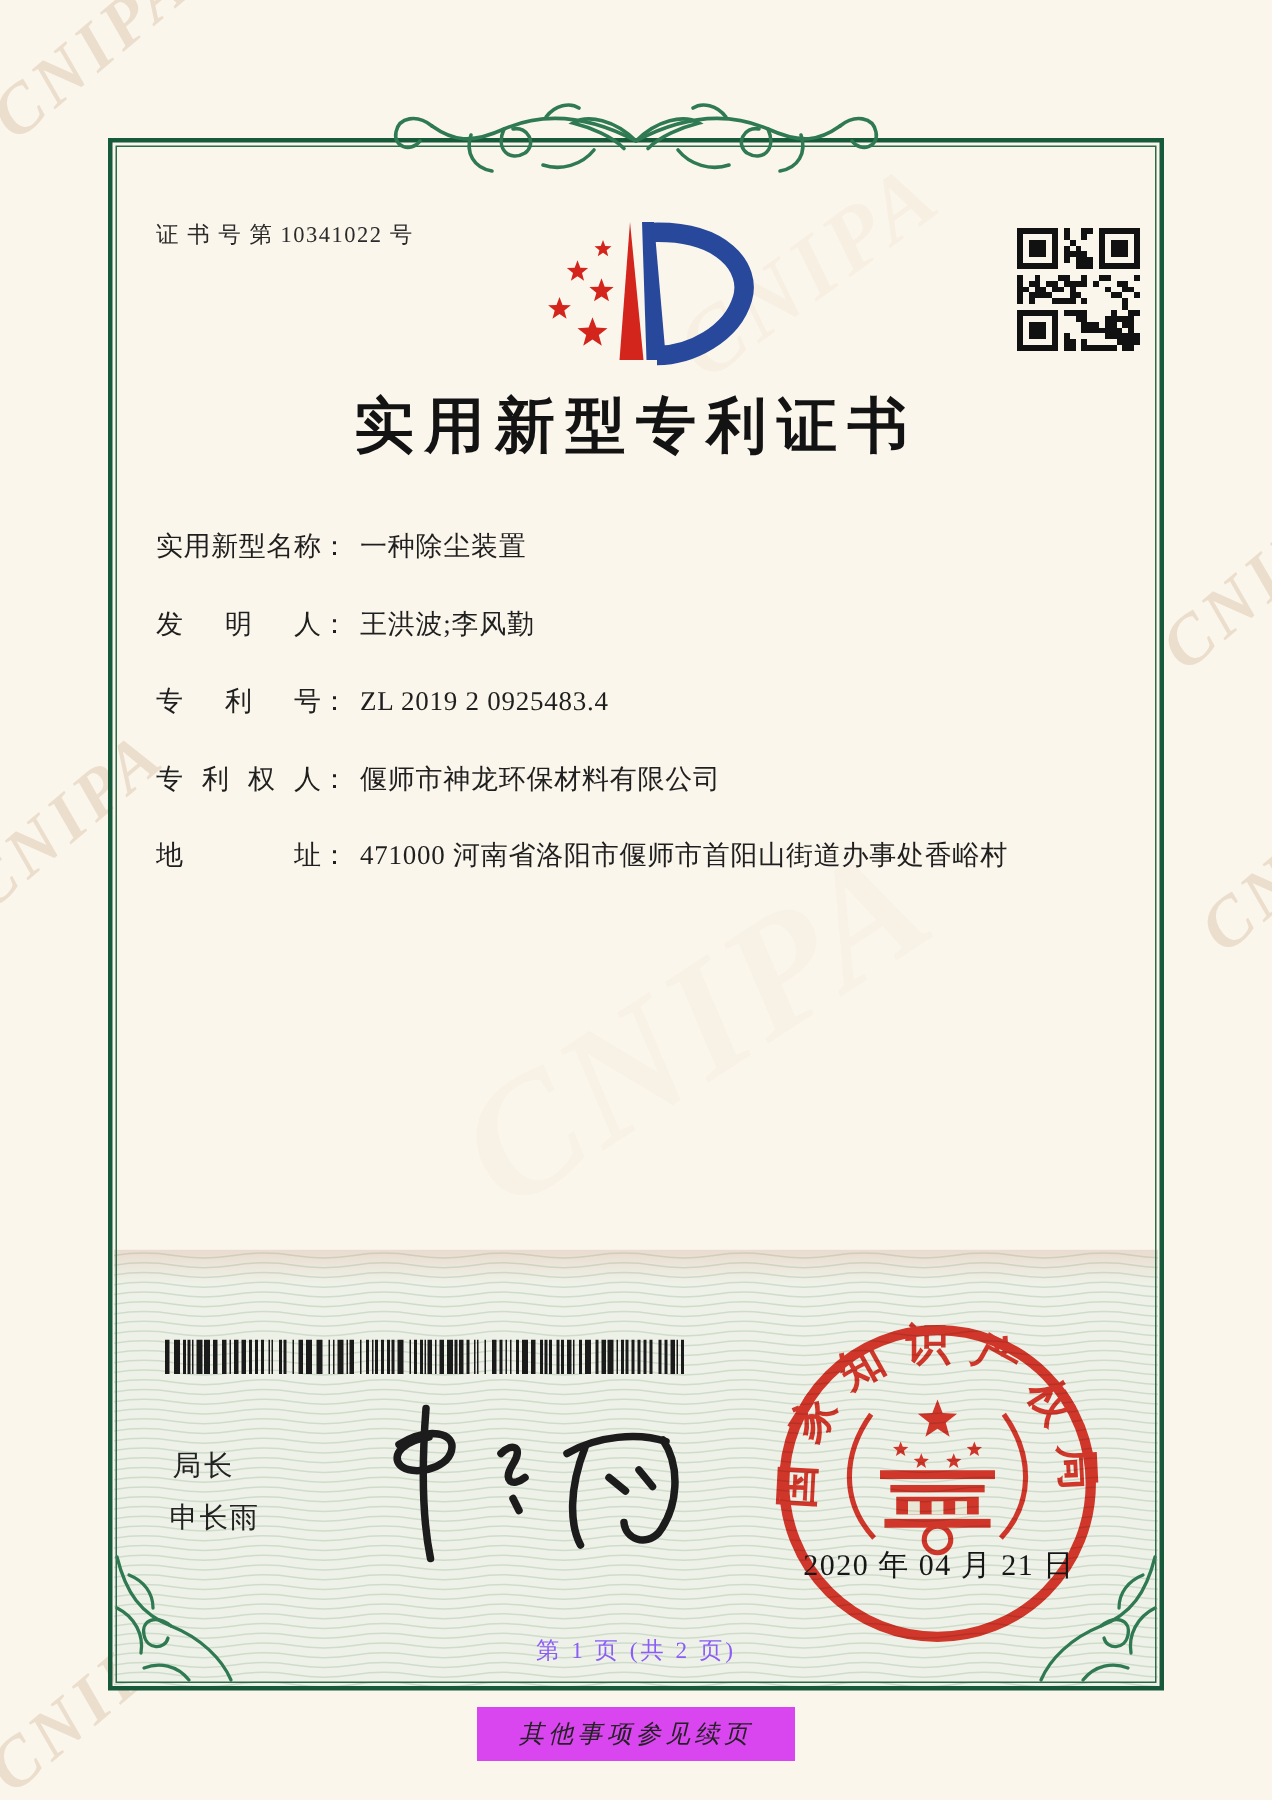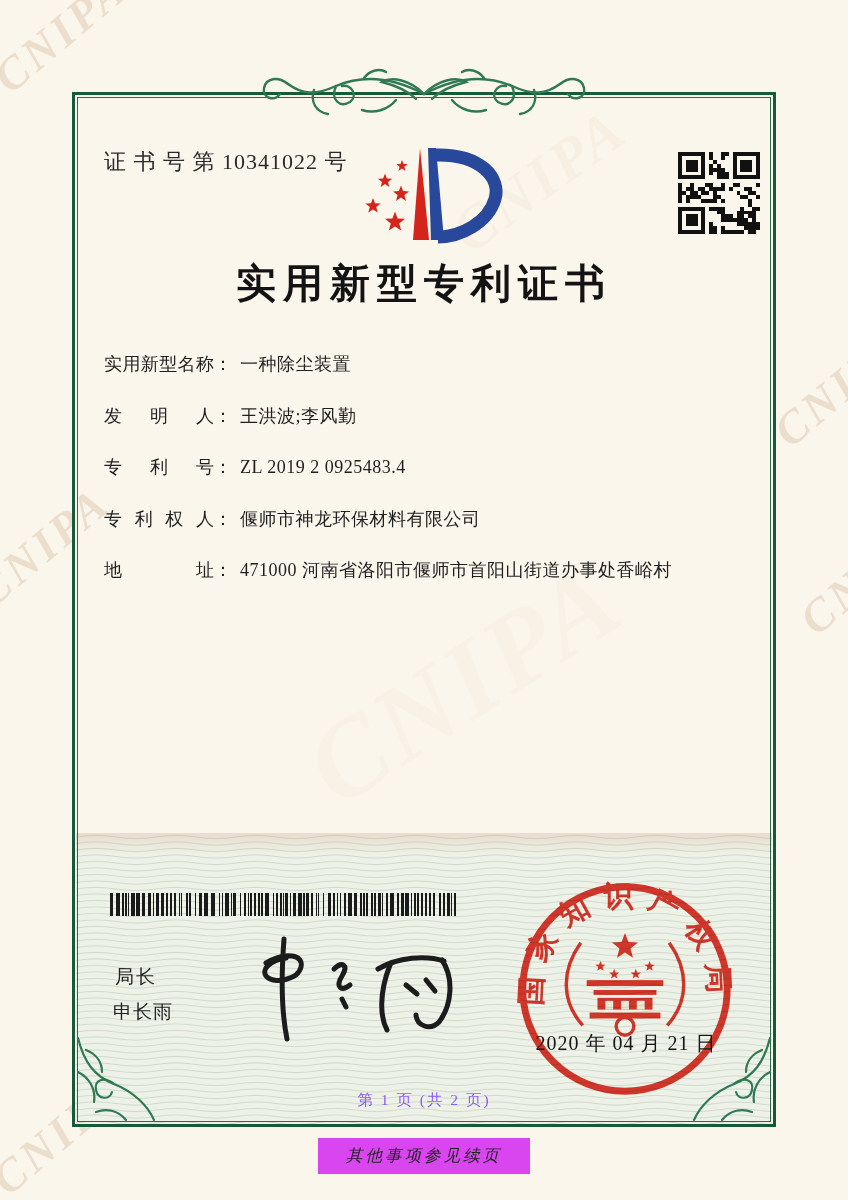--- a/index.html
+++ b/index.html
@@ -13,21 +13,21 @@
   
   .waves-wrap{position:absolute;left:76px;top:833px;width:696px;height:292px;overflow:hidden;}
   .waves-tint{position:absolute;left:0;top:0;width:100%;height:26px;
     background:linear-gradient(to bottom, rgba(214,120,96,0.18), rgba(214,120,96,0) 85%);}
 
   .wm{position:absolute;font-family:"Liberation Serif",serif;font-style:italic;font-weight:bold;
       color:#c8a27c;opacity:.28;transform:rotate(-40deg);font-size:46px;letter-spacing:4px;pointer-events:none;}
   .wm-big{font-size:110px;opacity:.05;transform:rotate(-33deg);}
   .wm-soft{font-size:60px;opacity:.08;transform:rotate(-36deg);}
 
-  .cert-no{position:absolute;left:104px;top:147px;font-size:22px;color:#2a2a2a;letter-spacing:1px;}
+  .cert-no{position:absolute;left:104px;top:147px;font-size:15px;color:#2a2a2a;letter-spacing:1px;}
 
   .logo{position:absolute;left:330px;top:136px;width:200px;height:122px;}
   .qr{position:absolute;left:678px;top:152px;width:82px;height:82px;}
 
   .title{position:absolute;left:0;top:256px;width:848px;text-align:center;
          font-size:40px;font-weight:600;color:#131313;letter-spacing:7px;}
 
   .fields{position:absolute;left:104px;top:352px;width:648px;font-size:18px;color:#1f1f1f;}
   .frow{height:51.5px;white-space:nowrap;}
   .flabel{display:inline-block;width:110px;text-align:justify;text-align-last:justify;vertical-align:top;}

